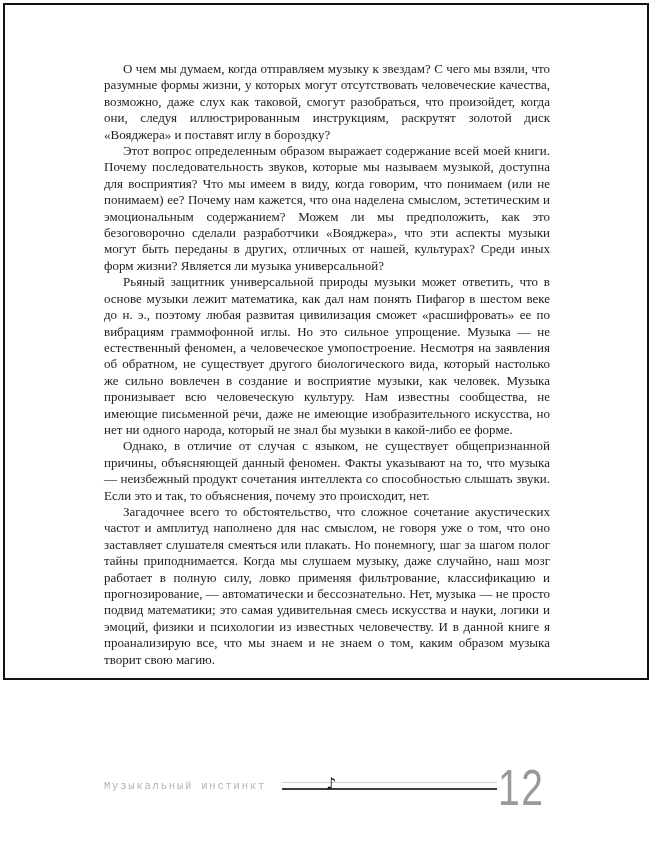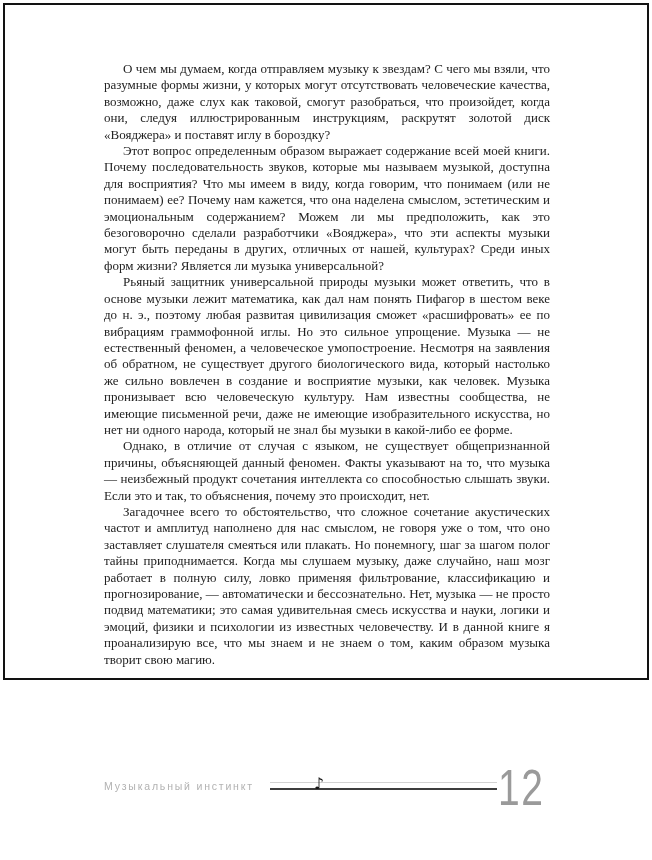--- a/index.html
+++ b/index.html
@@ -41,21 +41,21 @@
   .footer {
     position: absolute;
     left: 104px;
     width: 393px;
     top: 769px;
     height: 34px;
     display: flex;
     align-items: center;
   }
   .book-title {
-    font-family: Liberation Sans, sans-serif;
+    font-family: Liberation Mono, monospace;
     font-size: 10.5px;
     letter-spacing: 1.8px;
     color: var(--footer_title, #b2b2b2);
     white-space: nowrap;
   }
   .rule {
     position: relative;
     flex: 1;
     margin-left: 16px;
     height: 5px;

